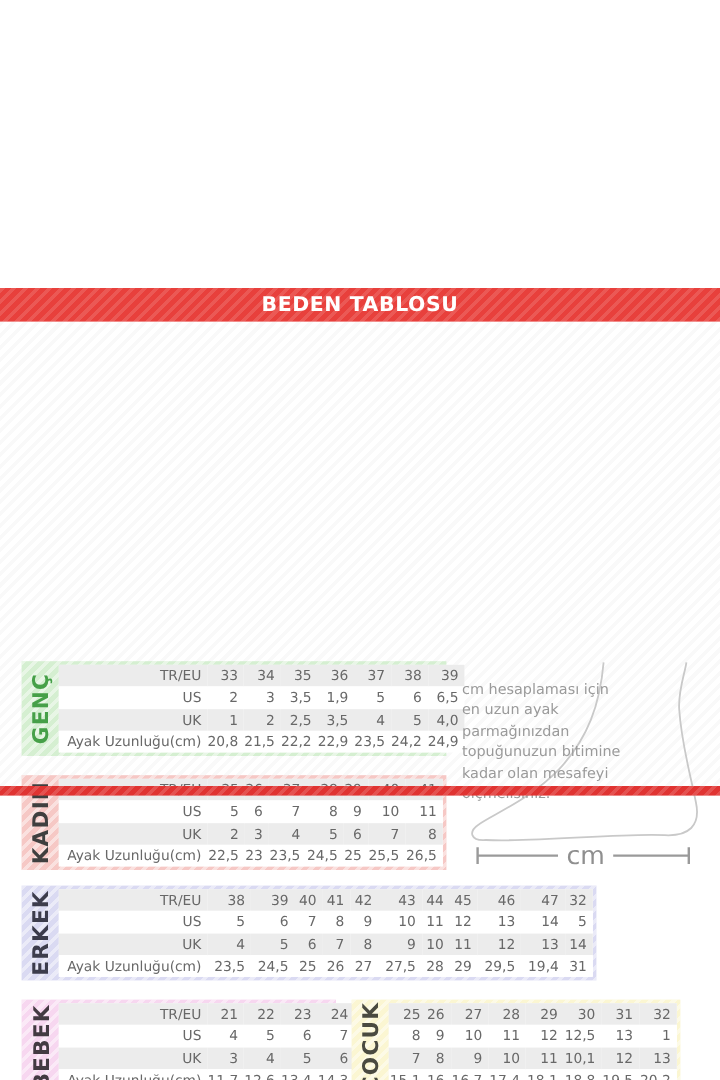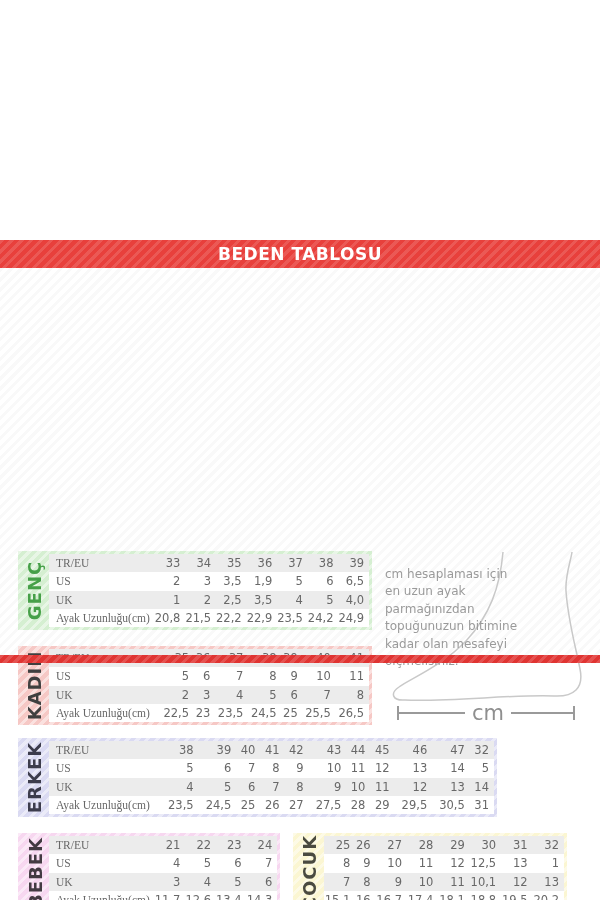--- a/index.html
+++ b/index.html
@@ -45,21 +45,21 @@
     font-size:18px; font-weight:bold; letter-spacing:1px;
   }
   .size-table table {
     flex:1; border-collapse:collapse; table-layout:fixed; background:#ffffff;
     font-size:11.5px; color:#686868;
   }
   .size-table tr { height:18px; }
   .size-table tr:nth-child(odd) { background:#ececec; }
   .size-table tr:nth-child(even) { background:#ffffff; }
   .size-table td { text-align:right; padding-right:5px; white-space:nowrap; }
-  .size-table td.rowhead { text-align:left; padding-left:7px; width:112px;font-family:Liberation Serif, serif; }
+  .size-table td.rowhead { text-align:right; padding-left:7px; width:112px; }
   
   .info-text {
     position:absolute; left:385px; top:298px; width:133px;
     font-size:12px; line-height:1.45; color:#9a9a9a;
   }
   .foot-fig { position:absolute; left:388px; top:281px; width:200px; height:178px; }
 </style>
 </head>
 <body>
 
@@ -223,21 +223,21 @@
               <td class="rowhead">Ayak Uzunluğu(cm)</td>
               <td>23,5</td>
               <td>24,5</td>
               <td>25</td>
               <td>26</td>
               <td>27</td>
               <td>27,5</td>
               <td>28</td>
               <td>29</td>
               <td>29,5</td>
-              <td>30,5</td>
+              <td>19,4</td>
               <td>31</td>
             </tr>
           </tbody>
         </table>
     </div>
 
     <div class="size-table t-bebek" style="background-color: rgb(247, 215, 240);">
       <div class="v-label">
           <span style="color: rgb(67, 58, 66);">BEBEK</span>
         </div>

